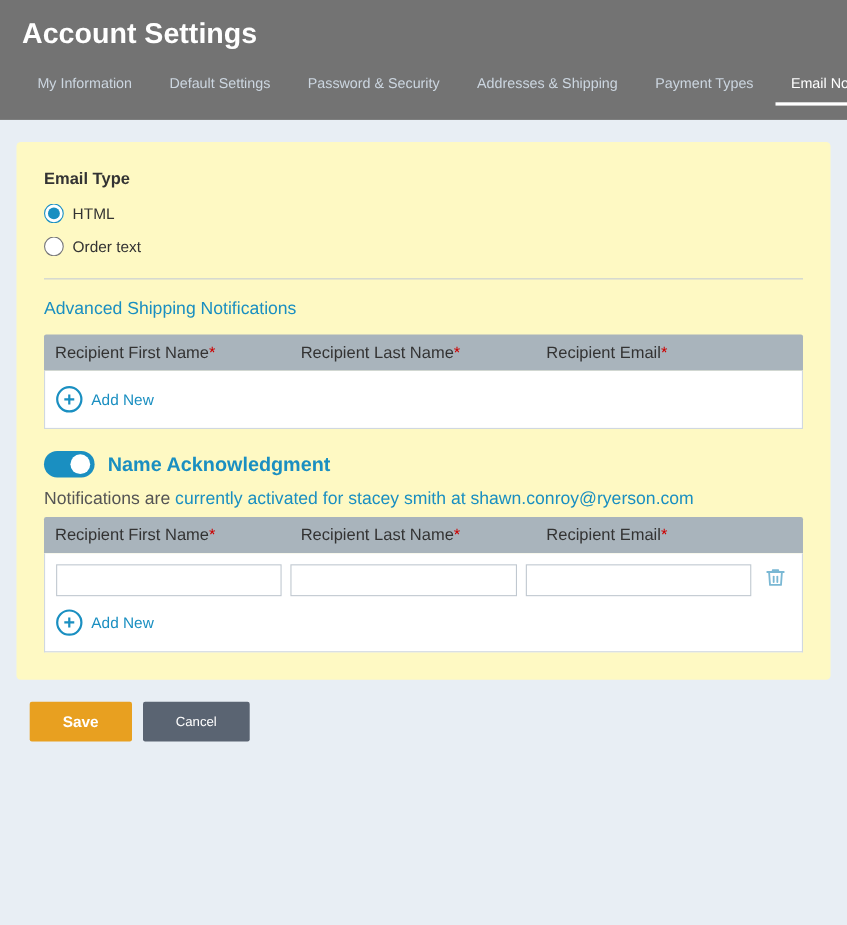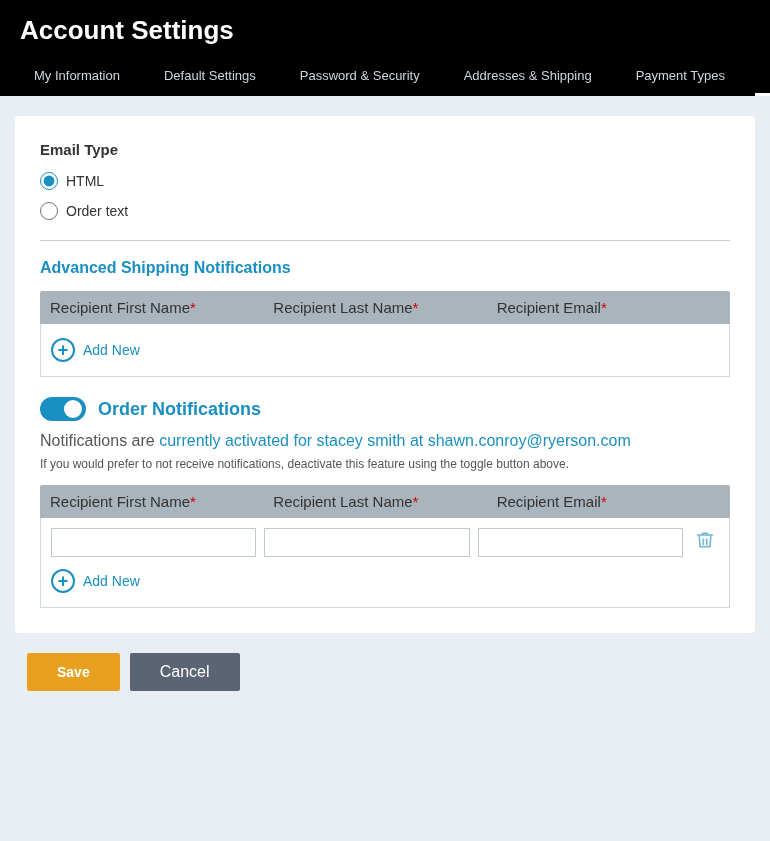--- a/index.html
+++ b/index.html
@@ -5,32 +5,32 @@
     * { box-sizing: border-box; margin: 0; padding: 0; }
     body {
       font-family: Arial, sans-serif;
       background: #e8eef4;
       width: 770px;
       min-height: 841px;
     }
 
     
     .header {
-      background: #000000;
-      padding: 15px 20px 0 20px;
+      background: #737373;
+      padding: 15px 20px 13px 20px;
     }
     .header-title {
       color: #ffffff;
       font-size: 26px;
       font-weight: bold;
       margin-bottom: 14px;
     }
     .nav-tabs {
       display: flex;
-      gap: 16px;
+      gap: 6px;
       list-style: none;
     }
     .nav-tab {
       color: #ccd6e0;
       font-size: 13px;
       padding: 8px 14px 10px 14px;
       cursor: pointer;
       white-space: nowrap;
       border-bottom: 3px solid transparent;
     }
@@ -38,21 +38,21 @@
       color: #ffffff;
       border-bottom: 3px solid #ffffff;
     }
 
     
     .main-content {
       padding: 20px 15px;
     }
 
     .card {
-      background: #ffffff;
+      background: #fef9c3;
       border-radius: 4px;
       padding: 25px 25px 25px 25px;
     }
 
     
     .section-title {
       font-size: 15px;
       font-weight: bold;
       color: #333;
       margin-bottom: 14px;
@@ -83,21 +83,21 @@
 
     .divider {
       border: none;
       border-top: 1px solid #c5cdd6;
       margin: 18px 0;
     }
 
     
     .subsection-title {
       font-size: 16px;
-      font-weight: bold;
+      font-weight: normal;
       color: #1a8fc1;
       margin-bottom: 14px;
     }
 
     .table-header {
       background: #a9b4bc;
       display: flex;
       padding: 8px 10px;
       border-radius: 2px 2px 0 0;
     }
@@ -267,21 +267,21 @@
       font-weight: bold;
       cursor: pointer;
       border-radius: 2px;
     }
 
     .btn-cancel {
       background: #5a6472;
       color: #fff;
       border: none;
       padding: 10px 30px;
-      font-size: 16px;
+      font-size: 12px;
       cursor: pointer;
       border-radius: 2px;
     }
 
     .section-gap {
       margin-top: 20px;
     }
   </style>
 </head>
 <body>
@@ -336,27 +336,26 @@
         </div>
       </div>
     </div>
 
     <div class="section-gap">
       <div class="toggle-section-header">
         <label class="toggle-switch">
           <input type="checkbox" checked="" style="">
           <span class="toggle-slider"></span>
         </label>
-        <span class="toggle-section-title">Order Notifications</span>
+        <span class="toggle-section-title">Name Acknowledgment</span>
       </div>
 
       <div class="notification-info">
         <span>Notifications are </span><span class="highlight">currently activated for stacey smith at shawn.conroy@ryerson.com</span>
       </div>
-      <div class="notification-deactivate">If you would prefer to not receive notifications, deactivate this feature using the toggle button above.</div>
 
       <div>
         <div class="input-table-header">
           <div class="table-header-cell">
             <span>Recipient First Name</span><span class="required">*</span>
           </div>
           <div class="table-header-cell">
             <span>Recipient Last Name</span><span class="required">*</span>
           </div>
           <div class="table-header-cell">

